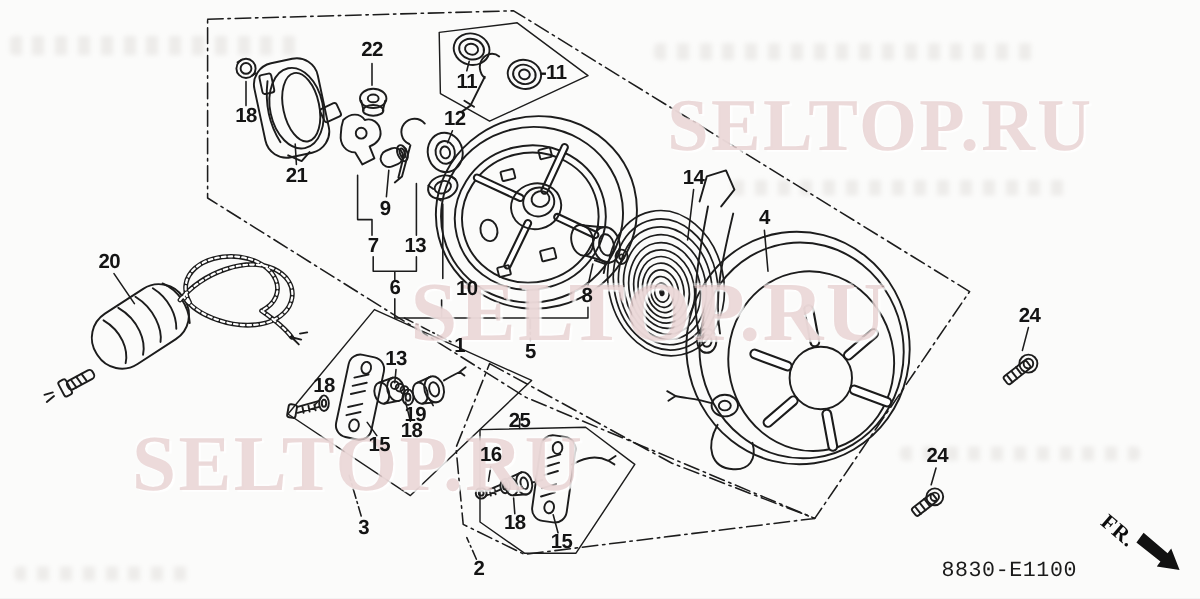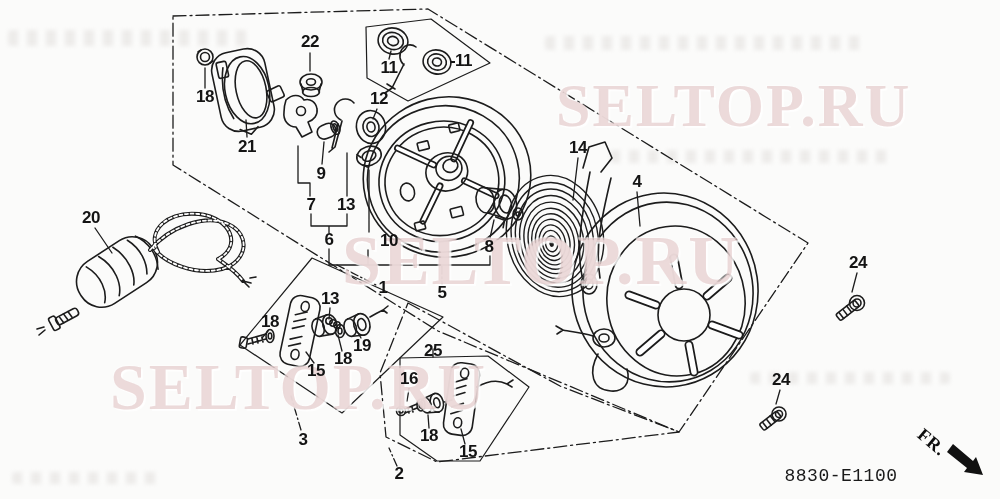--- a/index.html
+++ b/index.html
@@ -291,21 +291,21 @@
     <span class="callout" style="left: 329px; top: 240px;">6</span>
     <span class="callout" style="left: 368px; top: 241px; margin-left: 21px;">10</span>
     <span class="callout" style="left: 489px; top: 247px;">8</span>
     <span class="callout" style="left: 578px; top: 148px;">14</span>
     <span class="callout" style="left: 637px; top: 182px;">4</span>
     <span class="callout" style="left: 91px; top: 218px;">20</span>
     <span class="callout" style="left: 383px; top: 288px;">1</span>
     <span class="callout" style="left: 442px; top: 293px;">5</span>
     <span class="callout" style="left: 330px; top: 299px;">13</span>
     <span class="callout" style="left: 270px; top: 322px;">18</span>
-    <span class="callout" style="left: 362px; top: 346px; text-align: center;">19</span>
+    <span class="callout" style="left: 346px; top: 346px; text-align: center;">19</span>
     <span class="callout" style="left: 343px; top: 359px;">18</span>
     <span class="callout" style="left: 316px; top: 371px;">15</span>
     <span class="callout" style="left: 303px; top: 440px;">3</span>
     <span class="callout" style="left: 433px; top: 351px;">25</span>
     <span class="callout" style="left: 409px; top: 379px; text-align: center;">16</span>
     <span class="callout" style="left: 429px; top: 436px;">18</span>
     <span class="callout" style="left: 468px; top: 452px;">15</span>
     <span class="callout" style="left: 399px; top: 474px;">2</span>
     <span class="callout" style="left: 858px; top: 263px;">24</span>
     <span class="callout" style="left: 781px; top: 380px;">24</span>

